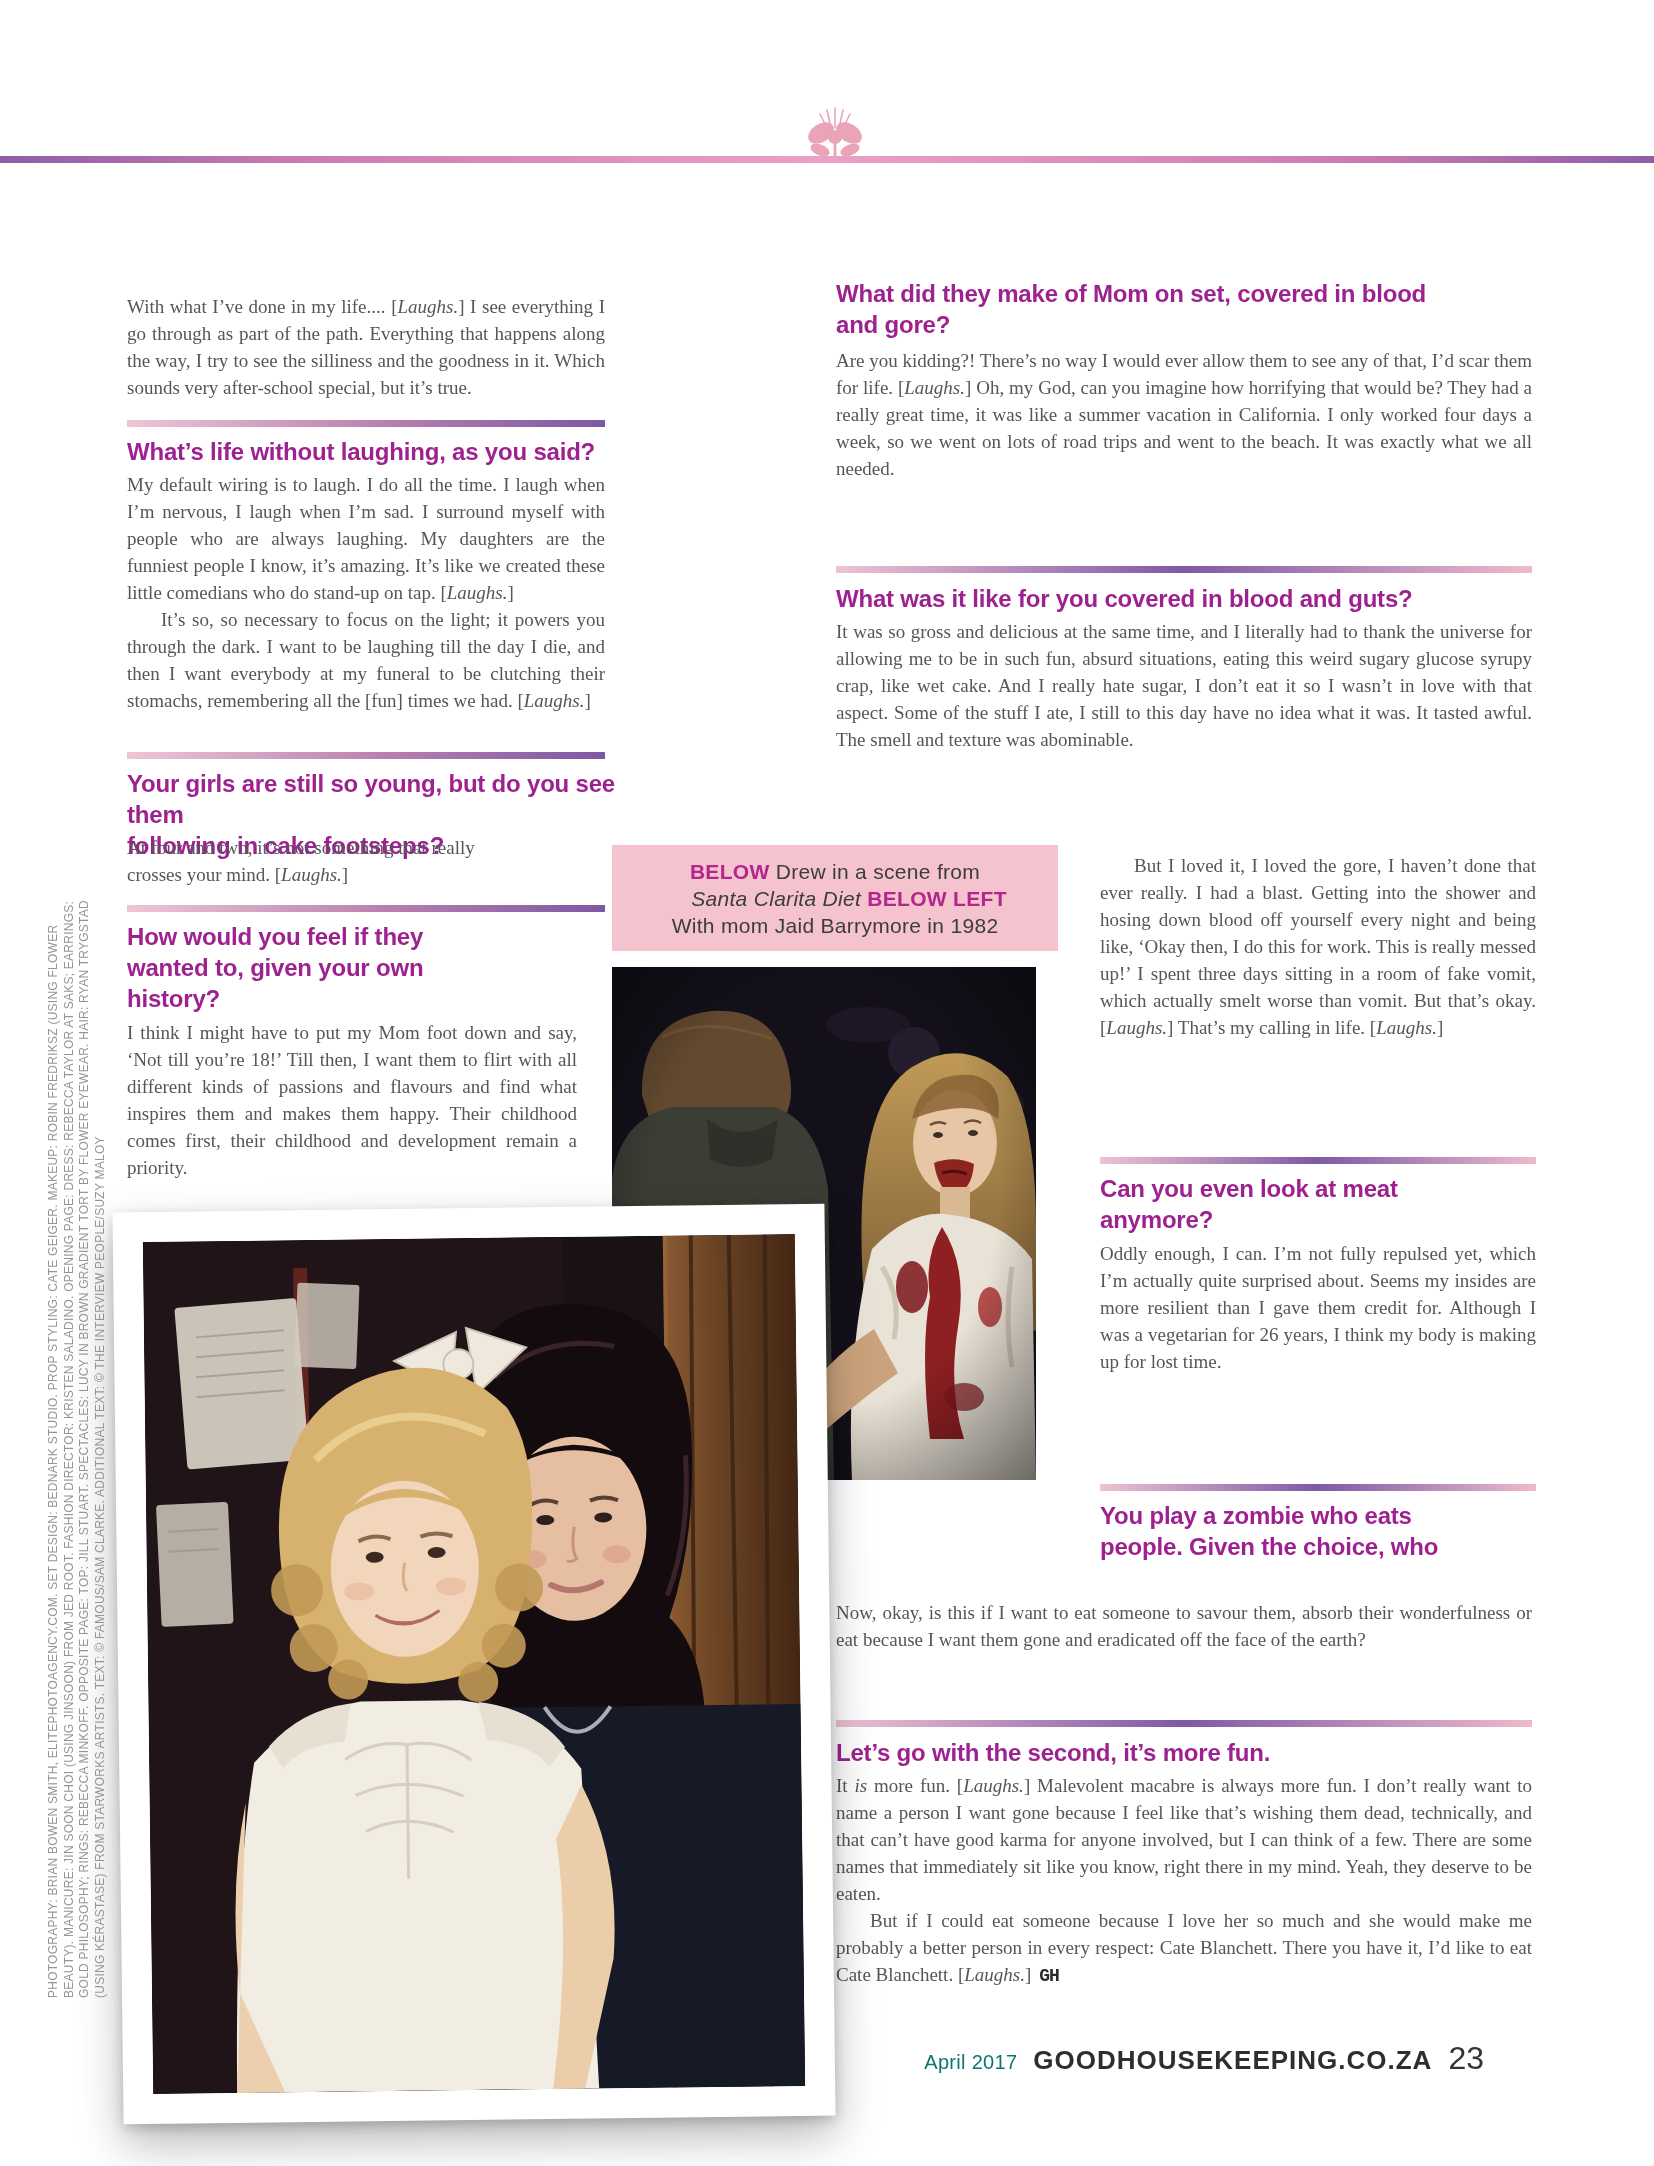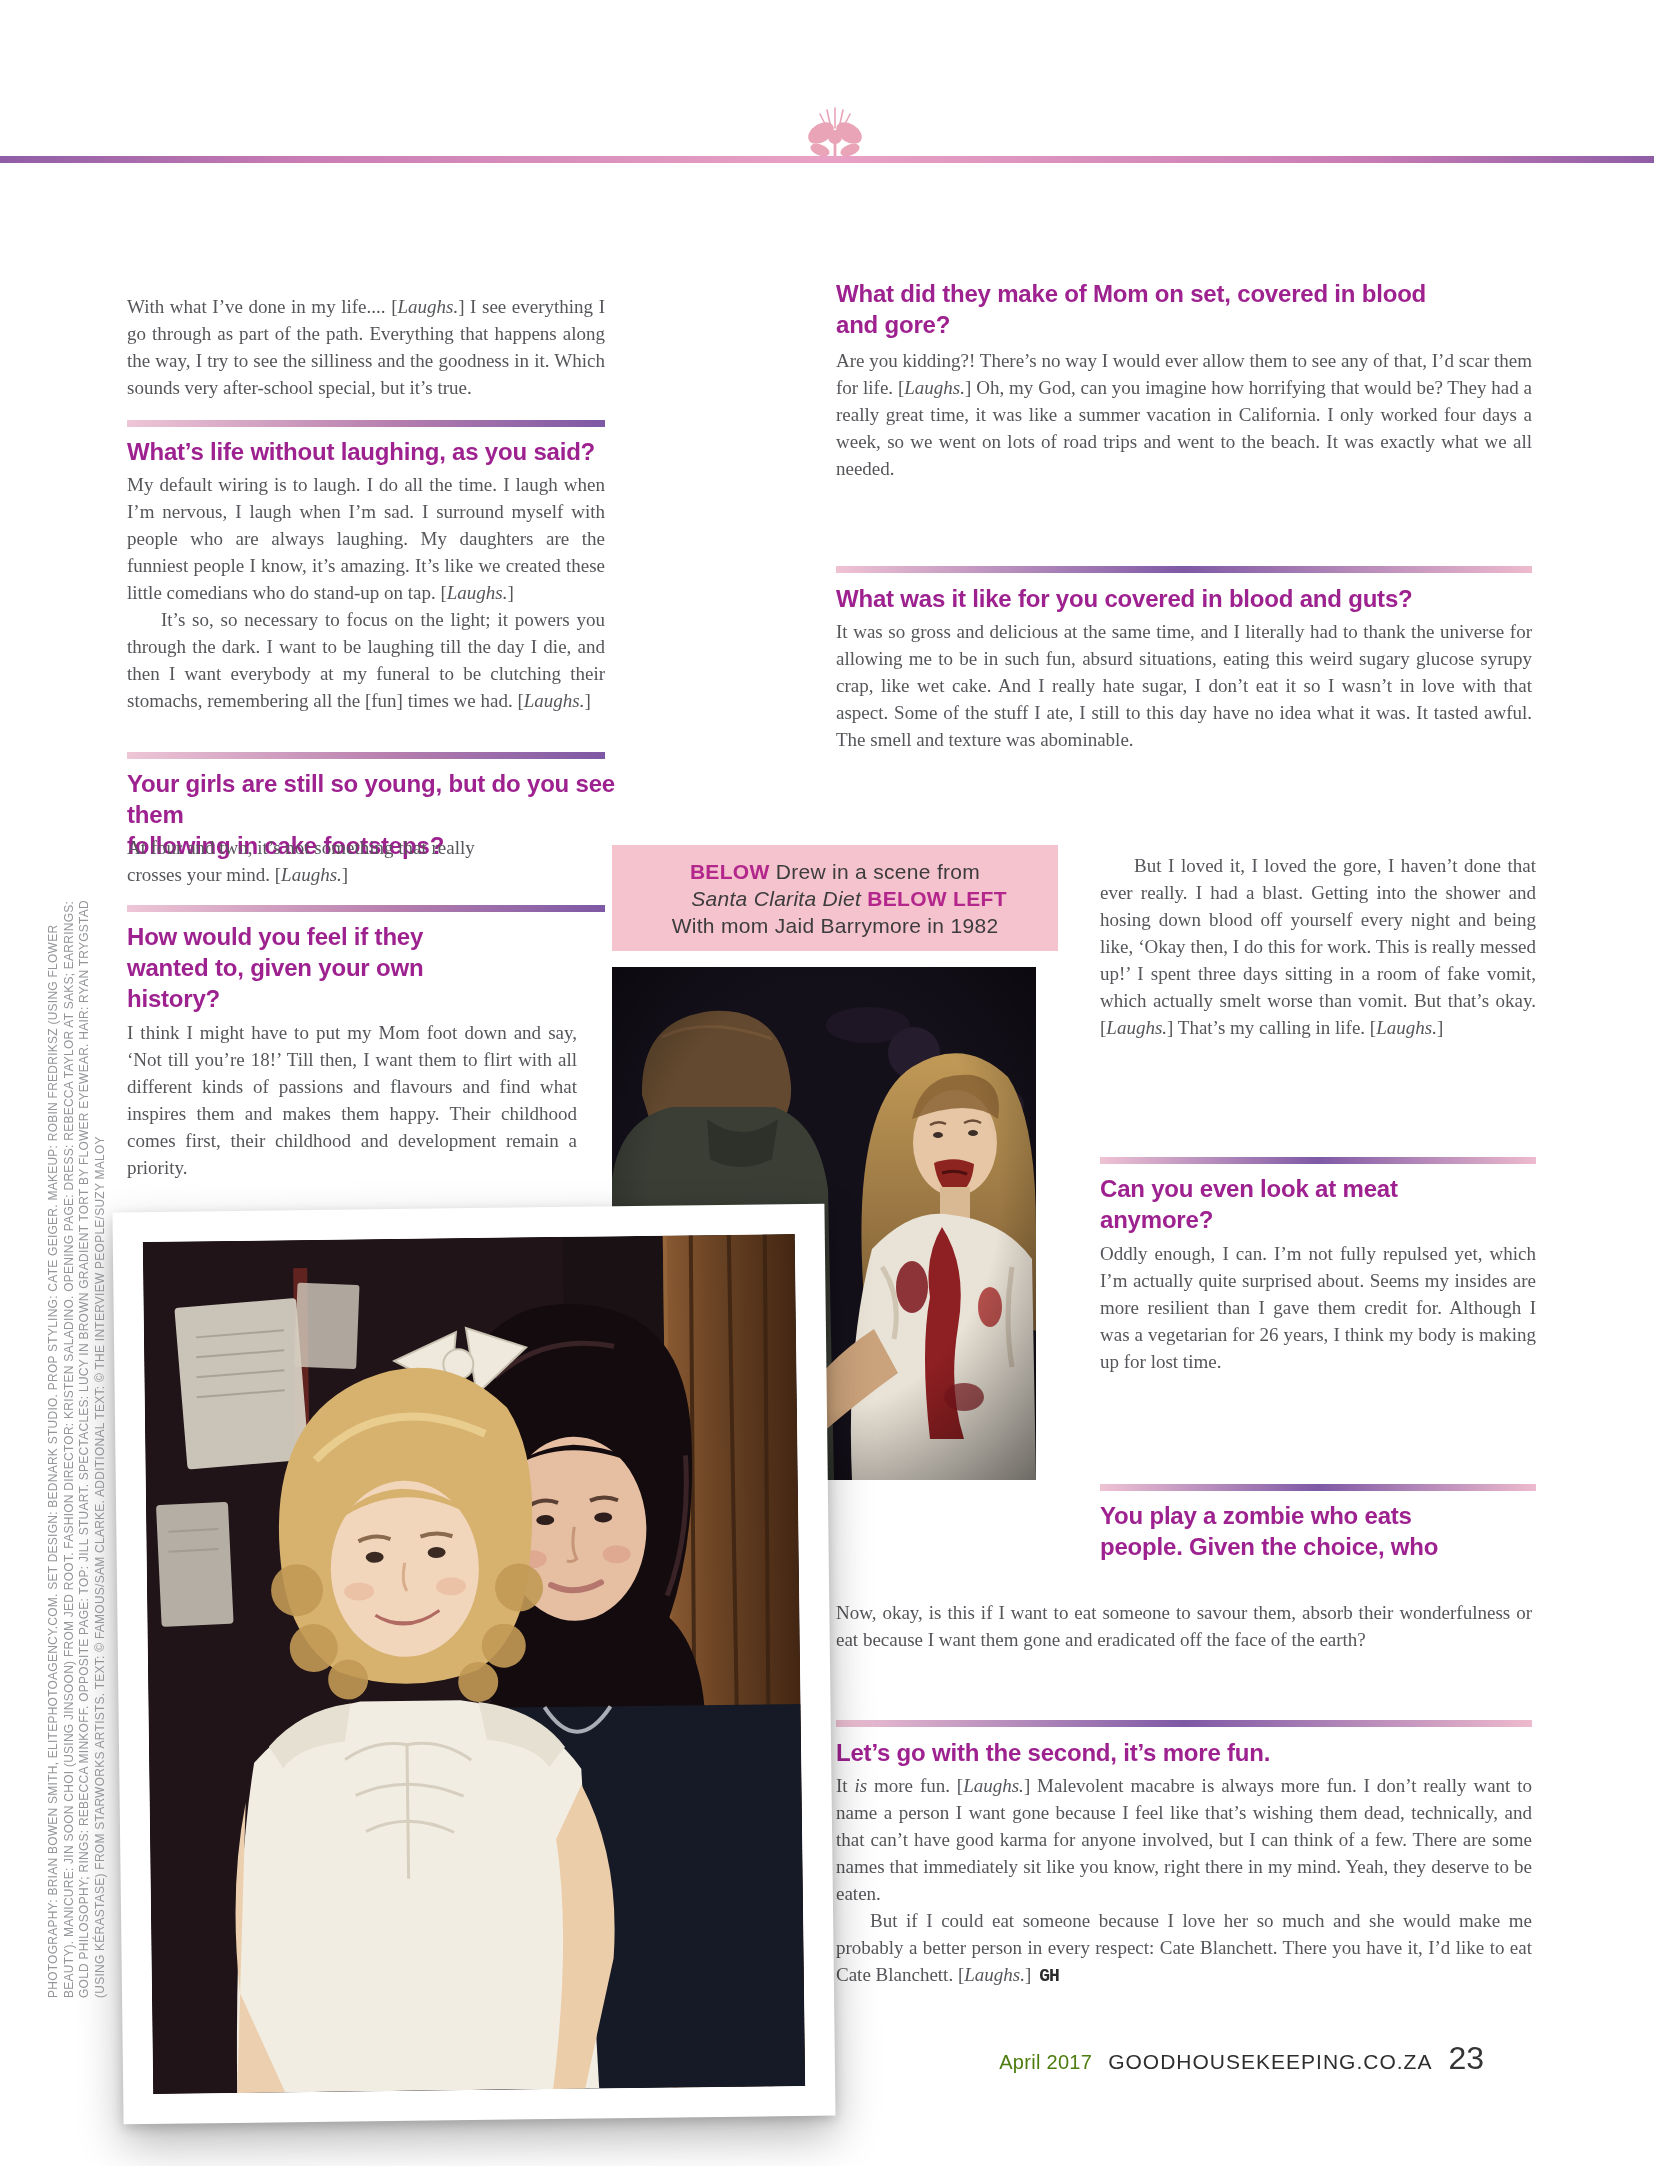--- a/index.html
+++ b/index.html
@@ -30,22 +30,22 @@
   .photoB-frame{left:118px;top:1208px;width:652px;height:852px;background:#ffffff;
                 padding:30px;transform:rotate(-0.7deg);
                 box-shadow:0 20px 45px rgba(0,0,0,.28),0 4px 12px rgba(0,0,0,.18);}
   .photoA svg,.photoB-frame svg{display:block;width:100%;height:100%;}
   
   .credits{left:46px;top:1998px;width:1360px;height:64px;
            transform:rotate(-90deg);transform-origin:top left;
            font-size:12px;line-height:15.5px;color:#939598;letter-spacing:.25px;}
   
   .footer{top:2040px;right:170px;display:flex;align-items:baseline;gap:16px;}
-  .f-issue{font-size:20px;color:#4d7c0f;letter-spacing:.3px;}
-  .f-site{font-size:21px;font-weight:400;color:#2e2e30;letter-spacing:1px;}
+  .f-issue{font-size:20px;color:#0f766e;letter-spacing:.3px;}
+  .f-site{font-size:26px;font-weight:700;color:#2e2e30;letter-spacing:1px;}
   .f-num{font-size:32px;font-weight:400;color:#353537;}
   
   .gh{font-family:Liberation Mono, monospace;font-weight:800;font-size:18px;
       color:#2b2b2b;letter-spacing:-1px;margin-left:8px;}
   i{font-style:italic;}
 </style>
 </head>
 <body>
 
 <div id="page">

